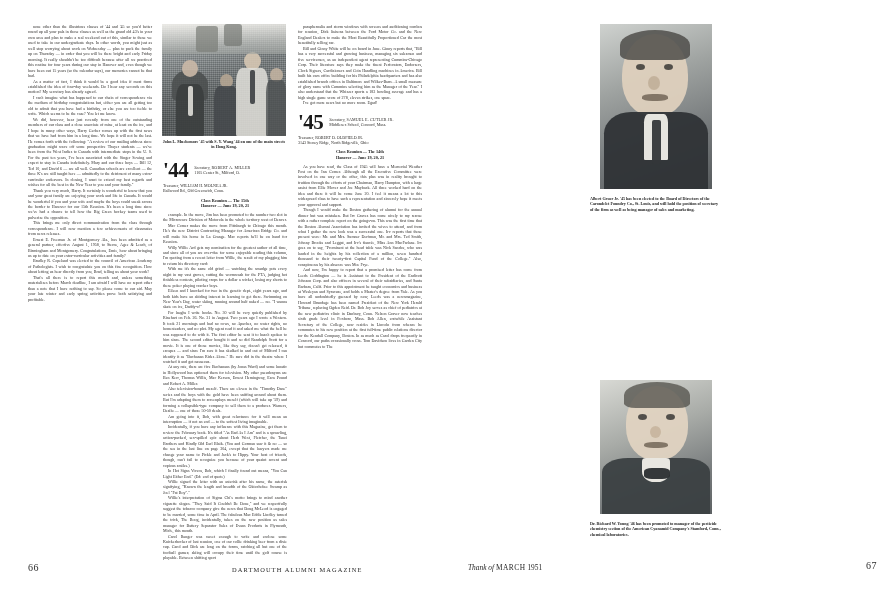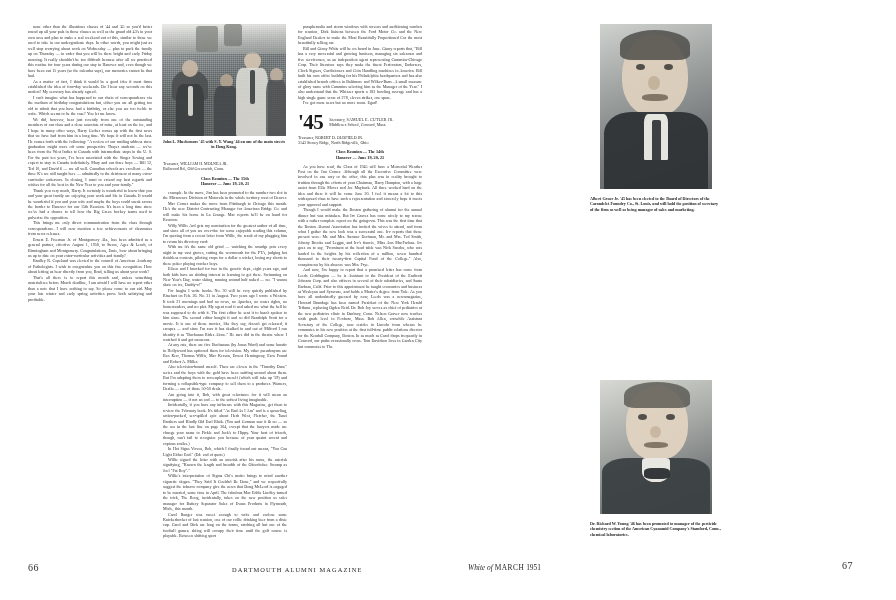--- a/index.html
+++ b/index.html
@@ -90,20 +90,28 @@
         <p>Ernest E. Freeman Jr. of Montgomery Ala., has been admitted as a general partner, effective August 1, 1958, to Sterne, Agee &amp; Leach, of Birmingham and Montgomery. Congratulations, Ernie, how about bringing us up to date on your extra-curricular activities and family?</p>
         <p>Bradley R. Copeland was elected to the council of American Academy of Pathologists. I wish to congratulate you on this fine recognition. How about letting us hear directly from you, Brad, telling us about your work?</p>
         <p>That's all there is to report this month and, unless something materializes before March deadline, I am afraid I will have no report other than a note that I have nothing to say. So please come to our aid. May your late winter and early spring activities prove both satisfying and profitable.</p>
       </div>
 
       <div class="col">
         <div style="height:114px"></div>
         <div style="height:16px"></div>
 
         <div class="classhead">
+          <div class="row">
+            <div class="yr">'44</div>
+            <div class="officer">
+              <span class="lab">Secretary,</span>
+              <span class="nm">ROBERT A. MILLER</span><br>
+              <span>1105 Center St., Milford, O.</span>
+            </div>
+          </div>
           <div class="officer2">
             <span class="lab">Treasurer,</span>
             <span class="nm">WILLIAM H. MOLNEA JR.</span><br>
             <span>Ballwood Rd., Old Greenwich, Conn.</span>
           </div>
           <div class="reunion">
             <span>Class Reunion — The 15th</span><br>
             <span>Hanover — June 19, 20, 21</span>
           </div>
         </div>
@@ -202,20 +210,20 @@
       <div class="blob" style="left:66px;top:34px;width:9px;height:6px;background:#3a3836;opacity:.85;"></div>
       <div class="blob" style="left:50px;top:46px;width:11px;height:12px;background:#c0ad94;opacity:.7;"></div>
       <div class="blob" style="left:44px;top:62px;width:24px;height:6px;background:#6c5f51;opacity:.8;border-radius:40%;"></div>
       <div class="blob" style="left:2px;top:78px;width:108px;height:58px;background:#3b4042;opacity:.95;border-radius:24% 24% 2% 2%;"></div>
       <div class="blob" style="left:42px;top:78px;width:28px;height:24px;background:#f2f0ea;opacity:.95;border-radius:14% 14% 44% 44%;"></div>
       <div class="blob" style="left:44px;top:88px;width:26px;height:11px;background:#2b2e30;opacity:.95;border-radius:30%;"></div>
     </div>
     <div class="caption left" style="left:142px;top:521px;width:132px;">Dr. Richard W. Young '46 has been promoted to manager of the pesticide chemistry section of the American Cyanamid Company's Stamford, Conn., chemical laboratories.</div>
 
     <div class="folio issue" style="left:20px;top:563px;">
-      <i>White of</i>
+      <i>Thank of</i>
       <span class="sc">MARCH</span>
       <span>1951</span>
     </div>
-    <div class="folio folio-num" style="left:394px;top:560px;">67</div>
+    <div class="folio folio-num" style="left:418px;top:560px;">67</div>
   </div>
 
 </div>
 
 </body></html>

